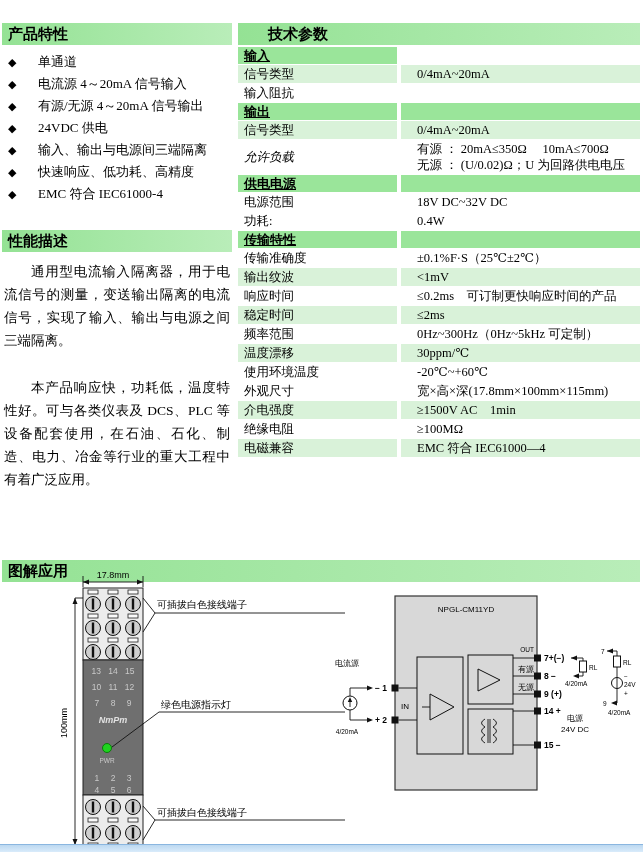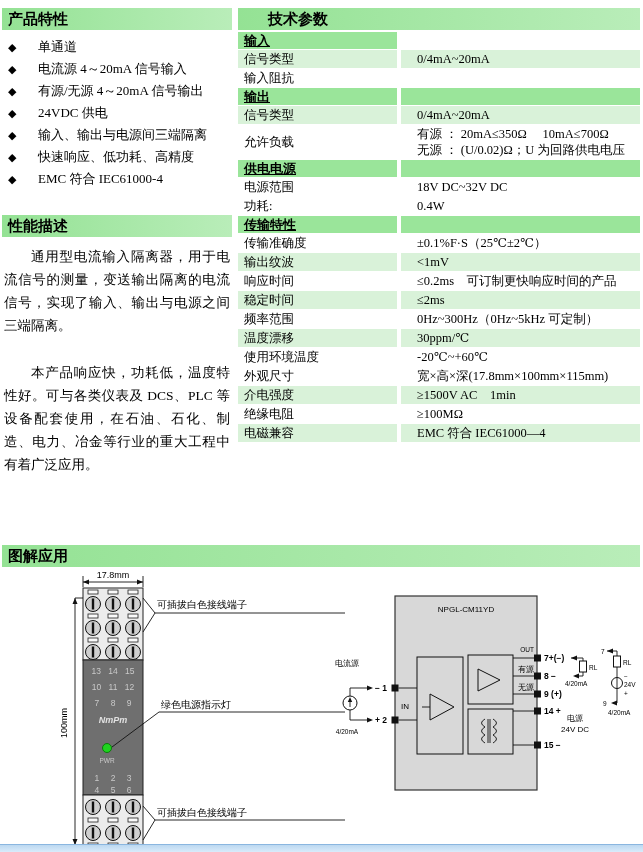--- a/index.html
+++ b/index.html
@@ -1,21 +1,21 @@
 <!DOCTYPE html>
 <html><head>
 <meta charset="utf-8">
 <style>
   html,body{margin:0;padding:0;background:#fff;}
   .page{position:relative;width:643px;height:852px;background:#fff;overflow:hidden;
         font-family:"Liberation Serif","DejaVu Serif",serif;color:#000;}
   
   .bar{background:linear-gradient(to right,#94e294,#b9edb9);
        font-family:Liberation Sans, sans-serif;
-       font-weight:bold;font-size:15px;line-height:20px;padding:1px 6px;}
+       font-weight:bold;font-size:15px;line-height:20px;padding:1px 6px;margin-top:15px;}
   
   .col-left{position:absolute;left:2px;top:8px;width:230px;}
   .bullets{margin:6px 0 0 0;padding:0;list-style:none;}
   .bullets li{display:flex;align-items:flex-start;font-size:13px;line-height:22px;}
   .diamond{width:30px;text-align:left;padding-left:6px;font-size:11px;line-height:22px;}
   .desc{position:absolute;left:2px;top:215px;width:230px;}
   .desc p{margin:8px 2px 0 2px;font-size:13.5px;line-height:23px;text-align:justify;text-indent:2em;}
   .desc p.p2{margin-top:24px;}
   
   .col-right{position:absolute;left:238px;top:8px;width:402px;}
@@ -115,21 +115,21 @@
         <div class="tlabel">输出</div>
         <div class="gap"></div>
         <div class="tvalue"></div>
       </div>
     <div class="trow g">
         <div class="tlabel">信号类型</div>
         <div class="gap"></div>
         <div class="tvalue">0/4mA~20mA</div>
       </div>
     <div class="trow w">
-        <div class="tlabel" style="align-self:center;">允许负载</div>
+        <div class="tlabel" style="align-self:center;font-style:italic;">允许负载</div>
         <div class="gap"></div>
         <div class="tvalue">有源 ： 20mA≤350Ω　 10mA≤700Ω
 无源 ： (U/0.02)Ω；U 为回路供电电压</div>
       </div>
     <div class="trow sec">
         <div class="tlabel">供电电源</div>
         <div class="gap"></div>
         <div class="tvalue"></div>
       </div>
     <div class="trow w">

